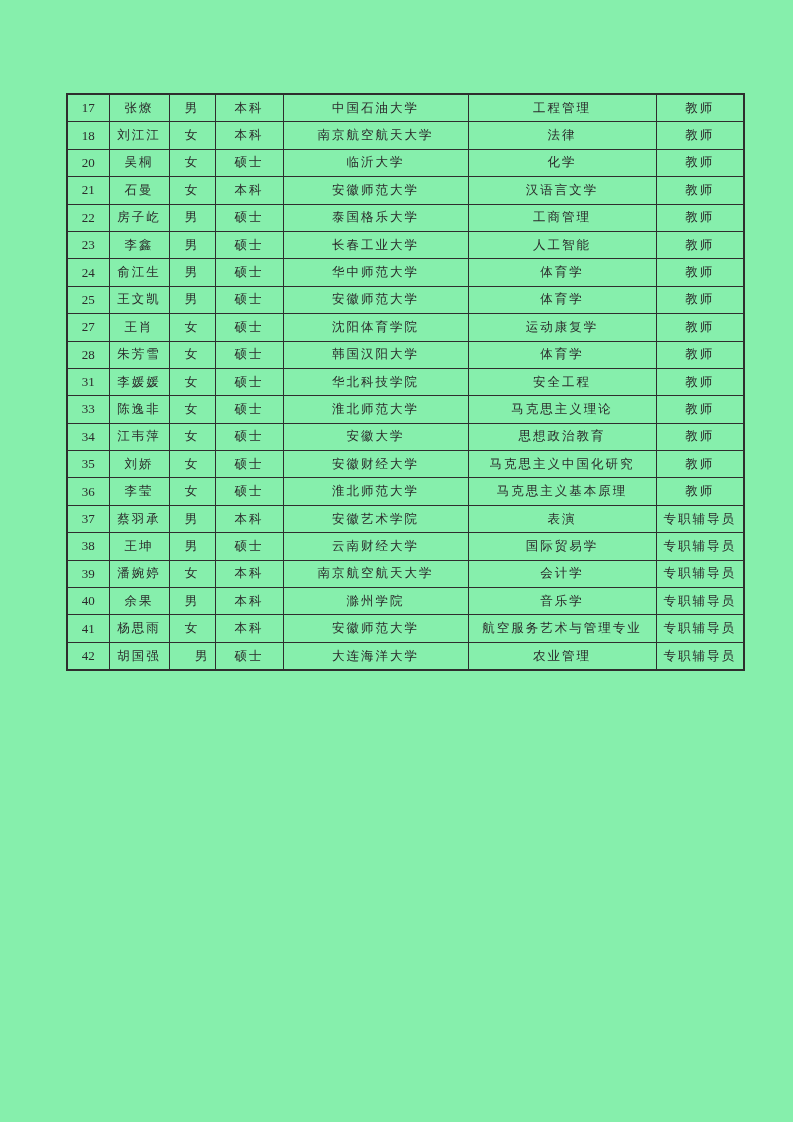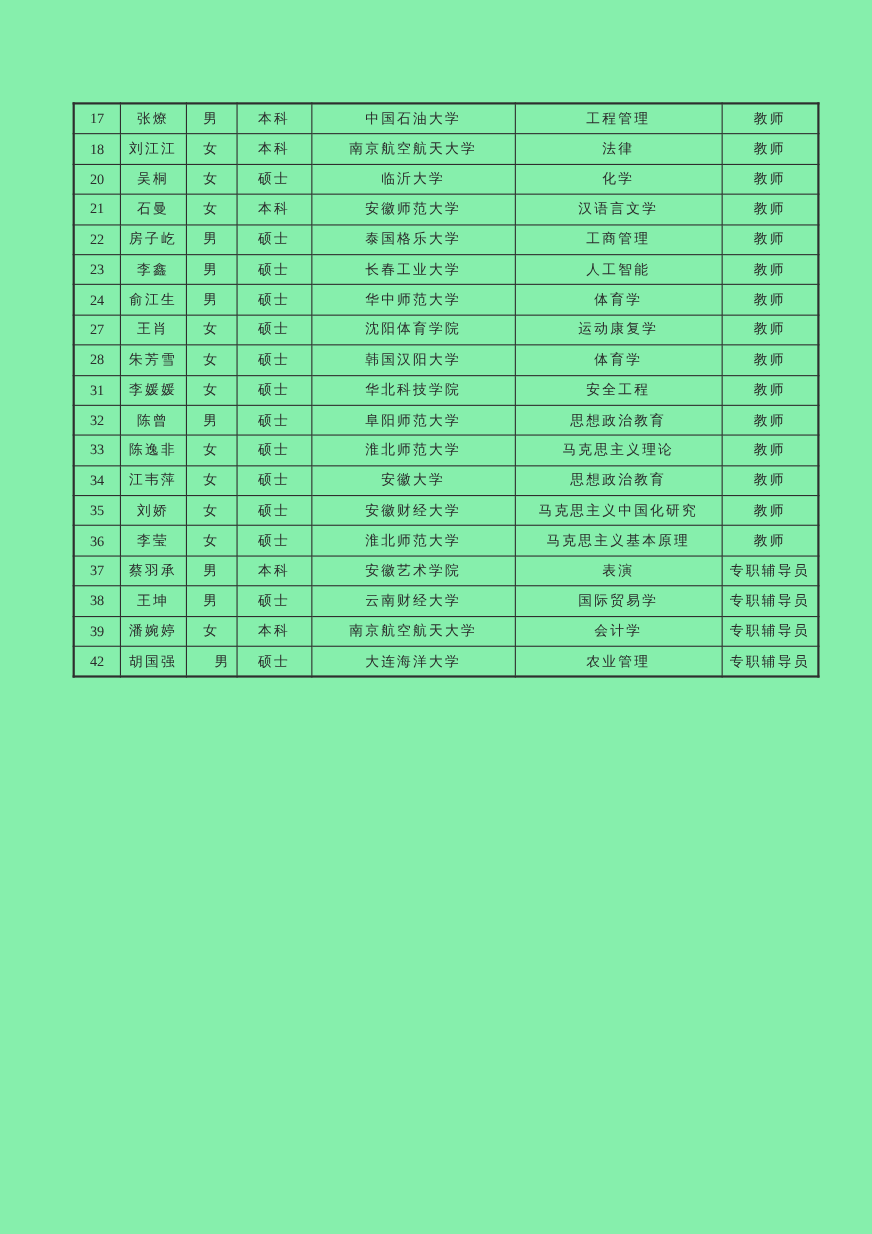--- a/index.html
+++ b/index.html
@@ -125,20 +125,29 @@
         <tr>
           <td class="num">24</td>
           <td>俞江生</td>
           <td>男</td>
           <td>硕士</td>
           <td>华中师范大学</td>
           <td>体育学</td>
           <td>教师</td>
         </tr>
         <tr>
+          <td class="num">25</td>
+          <td>王文凯</td>
+          <td>男</td>
+          <td>硕士</td>
+          <td>安徽师范大学</td>
+          <td>体育学</td>
+          <td>教师</td>
+        </tr>
+        <tr>
           <td class="num">27</td>
           <td>王肖</td>
           <td>女</td>
           <td>硕士</td>
           <td>沈阳体育学院</td>
           <td>运动康复学</td>
           <td>教师</td>
         </tr>
         <tr>
           <td class="num">28</td>
@@ -152,29 +161,20 @@
         <tr>
           <td class="num">31</td>
           <td>李媛媛</td>
           <td>女</td>
           <td>硕士</td>
           <td>华北科技学院</td>
           <td>安全工程</td>
           <td>教师</td>
         </tr>
         <tr>
-          <td class="num">32</td>
-          <td>陈曾</td>
-          <td>男</td>
-          <td>硕士</td>
-          <td>阜阳师范大学</td>
-          <td>思想政治教育</td>
-          <td>教师</td>
-        </tr>
-        <tr>
           <td class="num">33</td>
           <td>陈逸非</td>
           <td>女</td>
           <td>硕士</td>
           <td>淮北师范大学</td>
           <td>马克思主义理论</td>
           <td>教师</td>
         </tr>
         <tr>
           <td class="num">34</td>
@@ -221,20 +221,38 @@
           <td>国际贸易学</td>
           <td>专职辅导员</td>
         </tr>
         <tr>
           <td class="num">39</td>
           <td>潘婉婷</td>
           <td>女</td>
           <td>本科</td>
           <td>南京航空航天大学</td>
           <td>会计学</td>
+          <td>专职辅导员</td>
+        </tr>
+        <tr>
+          <td class="num">40</td>
+          <td>余果</td>
+          <td>男</td>
+          <td>本科</td>
+          <td>滁州学院</td>
+          <td>音乐学</td>
+          <td>专职辅导员</td>
+        </tr>
+        <tr>
+          <td class="num">41</td>
+          <td>杨思雨</td>
+          <td>女</td>
+          <td>本科</td>
+          <td>安徽师范大学</td>
+          <td>航空服务艺术与管理专业</td>
           <td>专职辅导员</td>
         </tr>
         <tr>
           <td class="num">42</td>
           <td>胡国强</td>
           <td class="gender-right">男</td>
           <td>硕士</td>
           <td>大连海洋大学</td>
           <td>农业管理</td>
           <td>专职辅导员</td>

